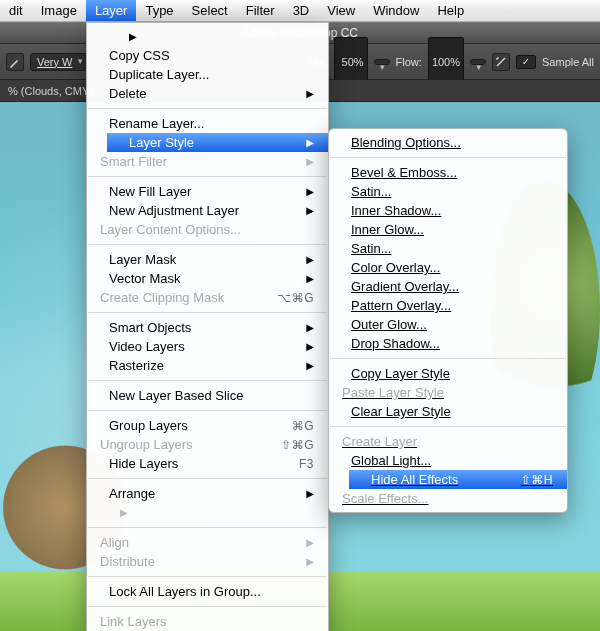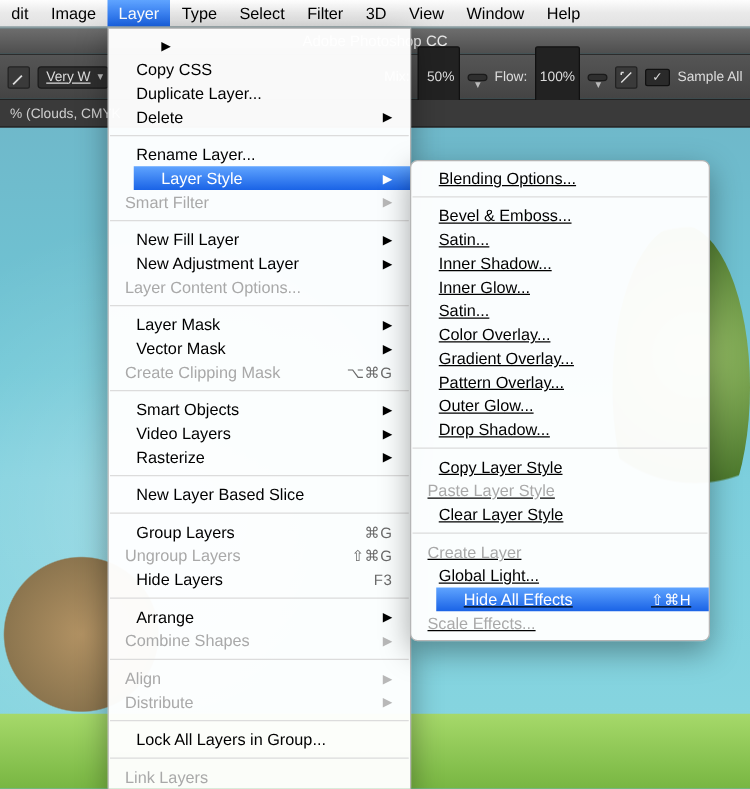--- a/index.html
+++ b/index.html
@@ -251,21 +251,20 @@
     <div class="row">
       <span class="label">Hide Layers</span>
       <span class="shortcut">F3</span>
     </div>
     <hr>
     <div class="row">
       <span class="label">Arrange</span>
       <span class="arrow">▶</span>
     </div>
     <div class="row disabled">
-      <span class="label">Combine Shapes</span>
       <span class="arrow">▶</span>
     </div>
     <hr>
     <div class="row disabled">
       <span class="label">Align</span>
       <span class="arrow">▶</span>
     </div>
     <div class="row disabled">
       <span class="label">Distribute</span>
       <span class="arrow">▶</span>

